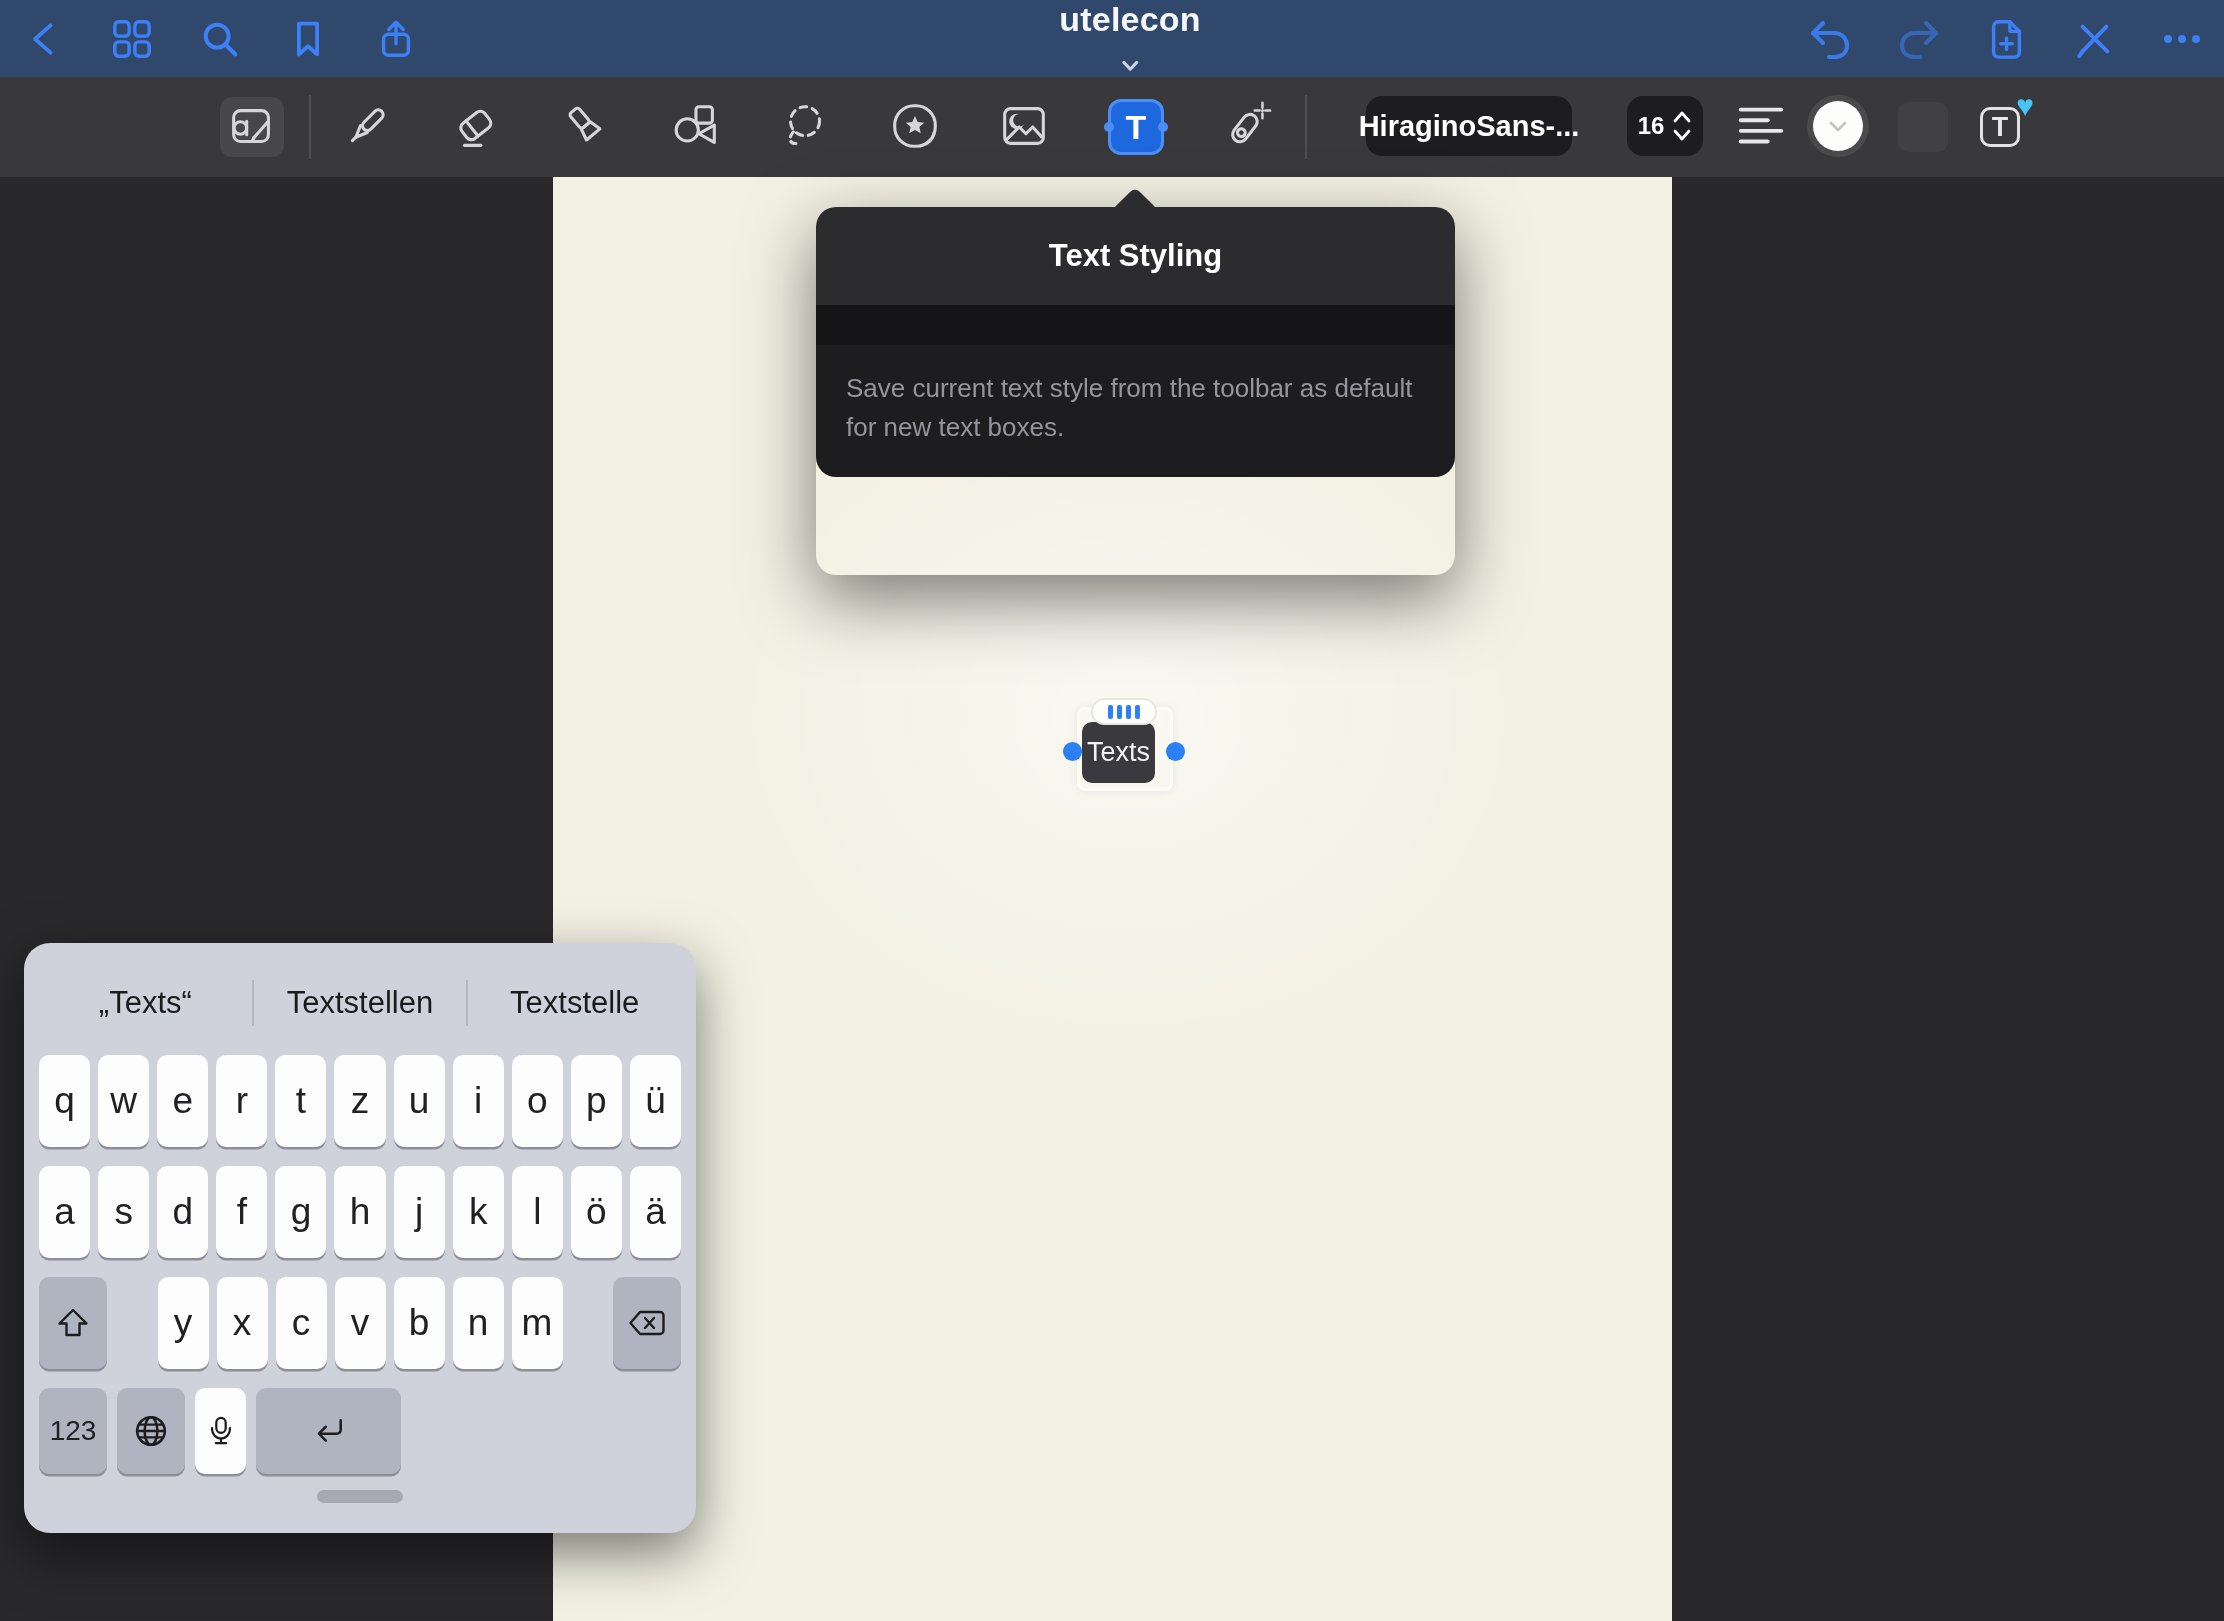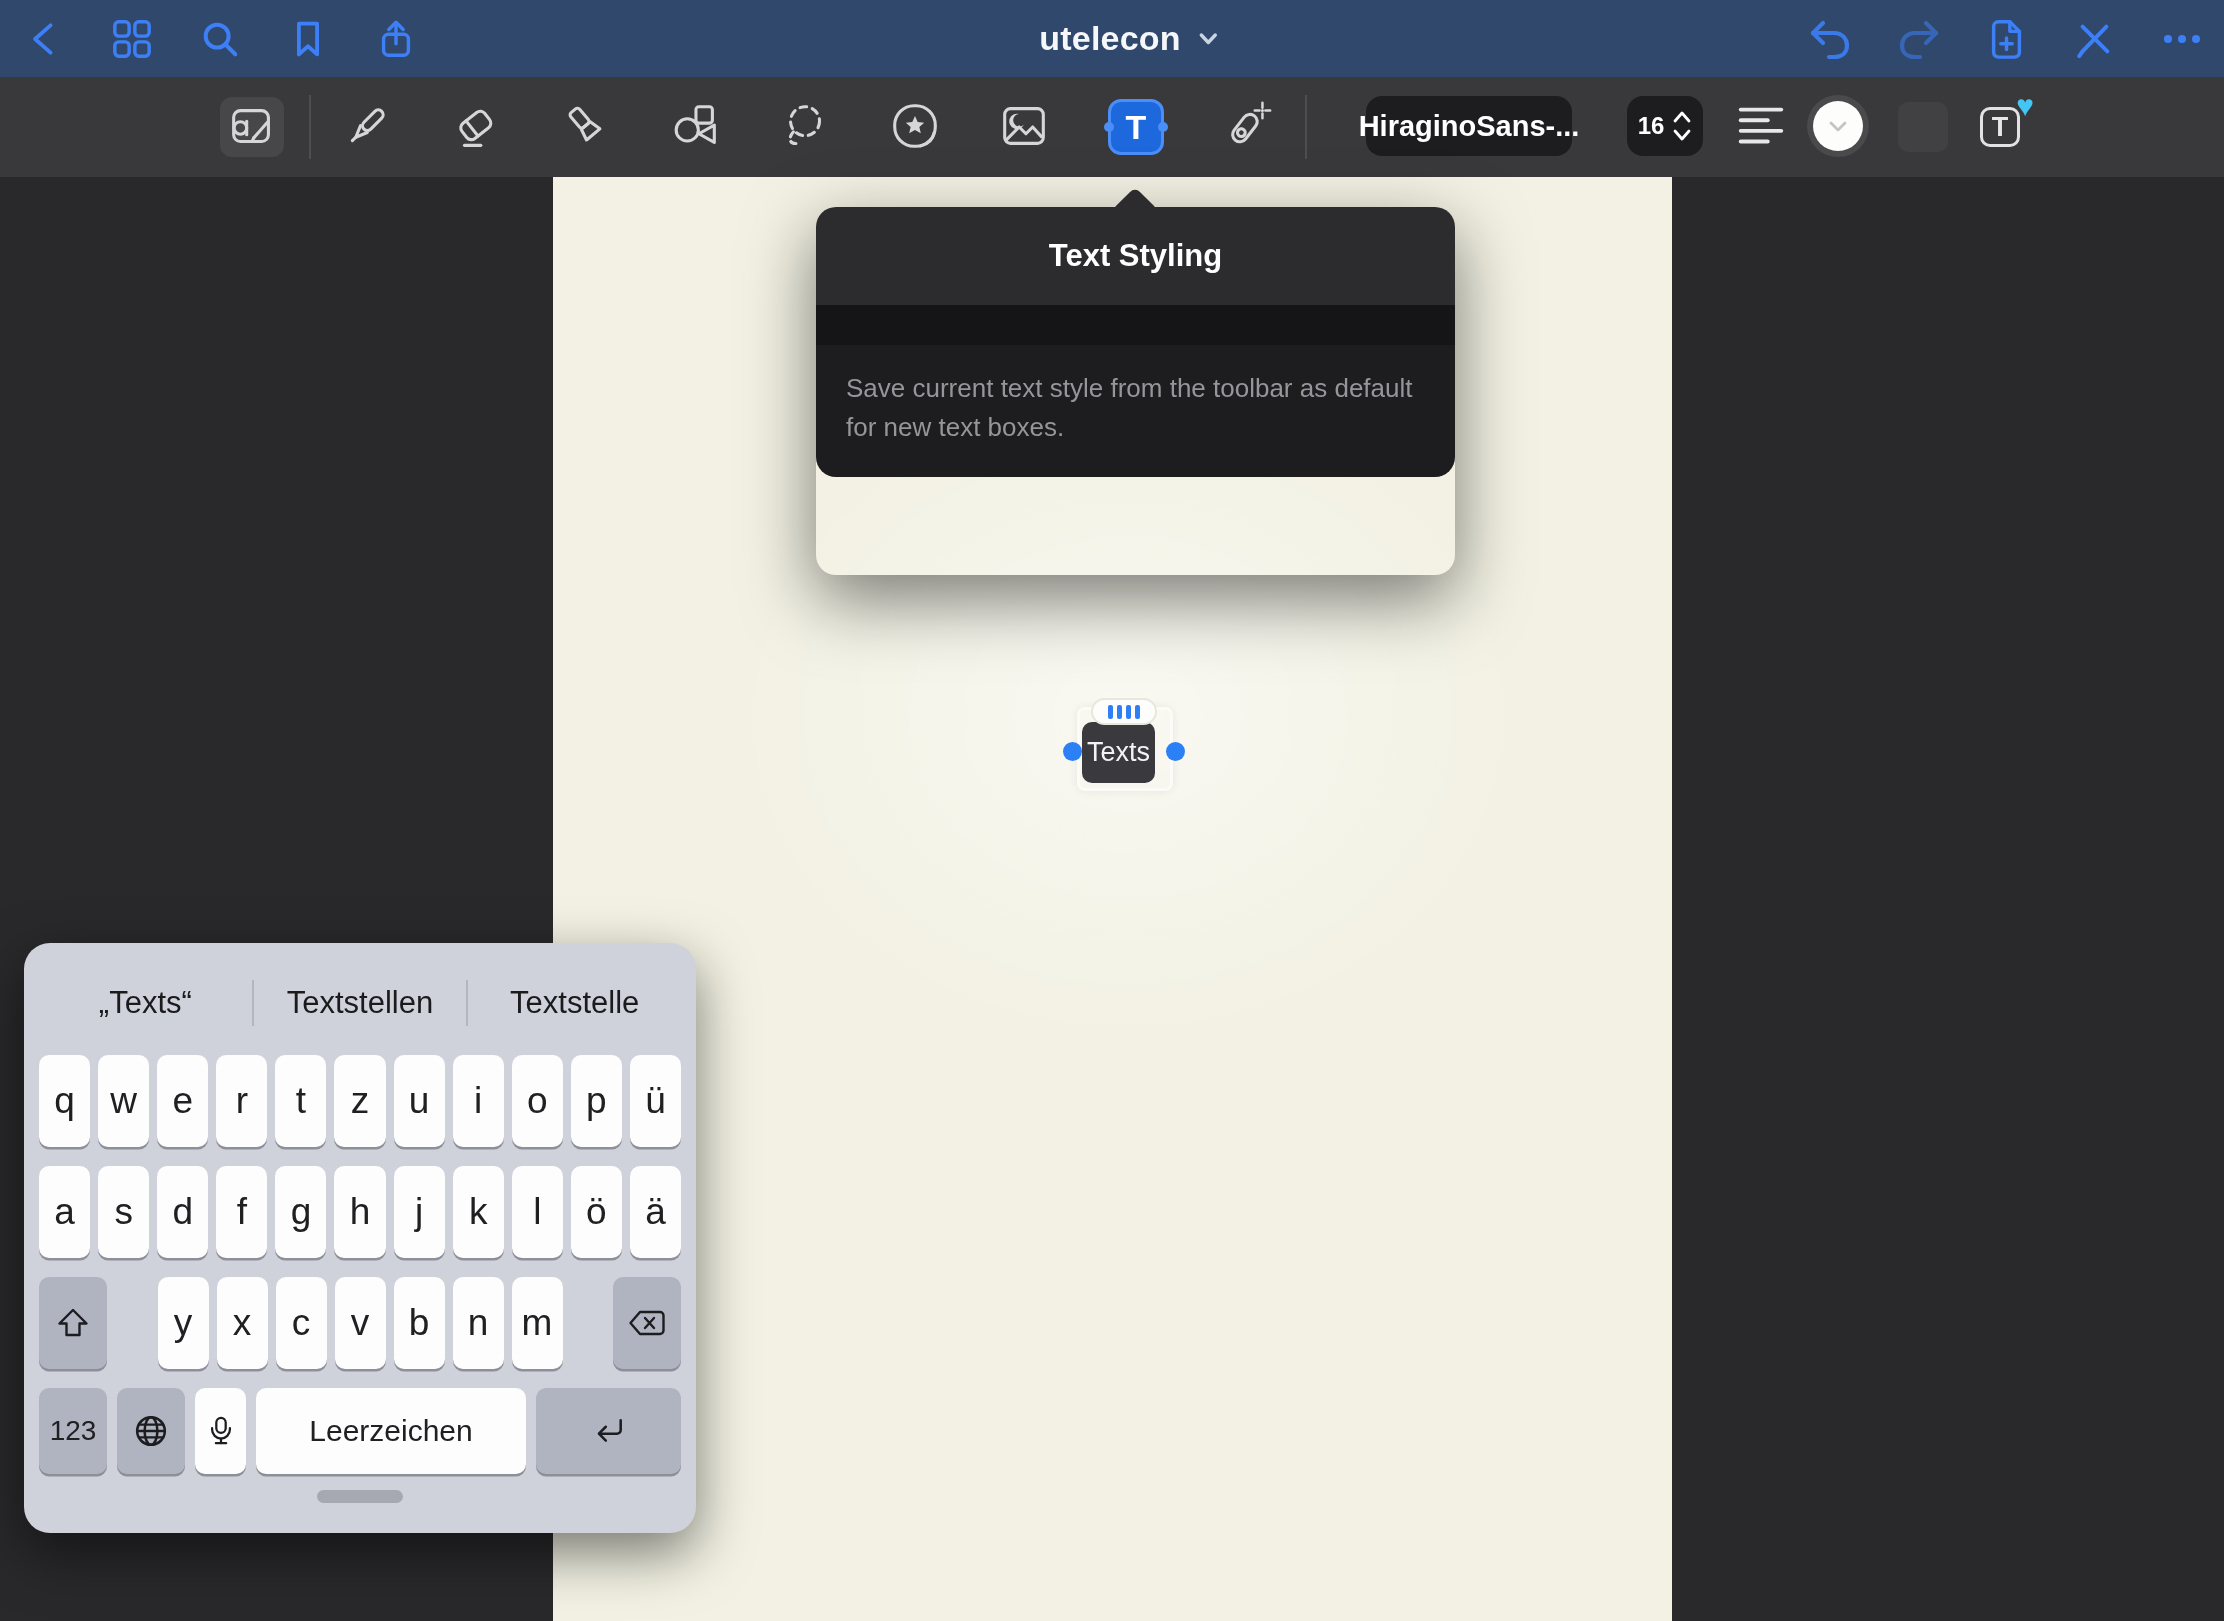--- a/index.html
+++ b/index.html
@@ -3,21 +3,21 @@
 <meta charset="utf-8">
 <style>
   * { margin:0; padding:0; box-sizing:border-box; }
   body { font-family:"Liberation Sans","DejaVu Sans",sans-serif; background:#29292b; }
   .screen { position:relative; width:2224px; height:1621px; overflow:hidden; background:#29292b; }
 
   
   .topbar { position:absolute; left:0; top:0; width:2224px; height:77px; background:#30486b; z-index:30; }
   .tb-icon { position:absolute; top:17px; width:44px; height:44px; display:flex; align-items:center; justify-content:center; cursor:pointer; }
   .tb-icon svg { stroke:#3d7ff7; fill:none; stroke-width:4.2; stroke-linecap:round; stroke-linejoin:round; }
-  .tb-title-wrap { position:absolute; left:1130px; top:0; height:77px; transform:translateX(-50%); display:flex; align-items:center; gap:16px; z-index:31; }
+  .tb-title-wrap { position:absolute; left:1130px; top:0; height:77px; transform:translateX(-50%); display:flex; align-items:center; gap:16px; z-index:31;flex-direction:column; }
   .tb-title { color:#f5f7fa; font-size:34px; font-weight:700; letter-spacing:.2px; }
   .dim55 { opacity:.55; }
   .dim9 { opacity:.9; }
 
   
   .toolbar { position:absolute; left:0; top:77px; width:2224px; height:100px; background:#39393b; z-index:30; }
   .tool { position:absolute; top:22px; width:56px; height:56px; display:flex; align-items:center; justify-content:center; cursor:pointer; }
   .tool svg { stroke:#d6d6d8; fill:none; stroke-width:3.2; stroke-linecap:round; stroke-linejoin:round; }
   .tool-chip { position:absolute; left:220px; top:20px; width:64px; height:60px; border-radius:12px; background:#47474a; }
   .divider { position:absolute; top:18px; width:2px; height:64px; background:#4e4e50; }
@@ -364,23 +364,20 @@
           </svg>
       </div>
       <div class="key fixed" style="width:51px">
         <svg width="30" height="34" viewBox="0 0 32 34">
             <rect x="11" y="3" width="10" height="16" rx="5"></rect>
             <path d="M6.5 14 v1.5 a9.5 9.5 0 0 0 19 0 V14"></path>
             <path d="M16 25 V30"></path>
             <path d="M10.5 30 H21.5"></path>
           </svg>
       </div>
-      <div class="key" style="font-size:30px">
-        <span>Leerzeichen</span>
-      </div>
       <div class="key gray fixed" style="width:145px">
         <svg width="34" height="34" viewBox="0 0 32 32">
             <path d="M27 6 V15 a3.5 3.5 0 0 1 -3.5 3.5 H7"></path>
             <path d="M13 12 L6.5 18.5 L13 25"></path>
           </svg>
       </div>
     </div>
     <div class="kb-handle"></div>
   </div>
 

